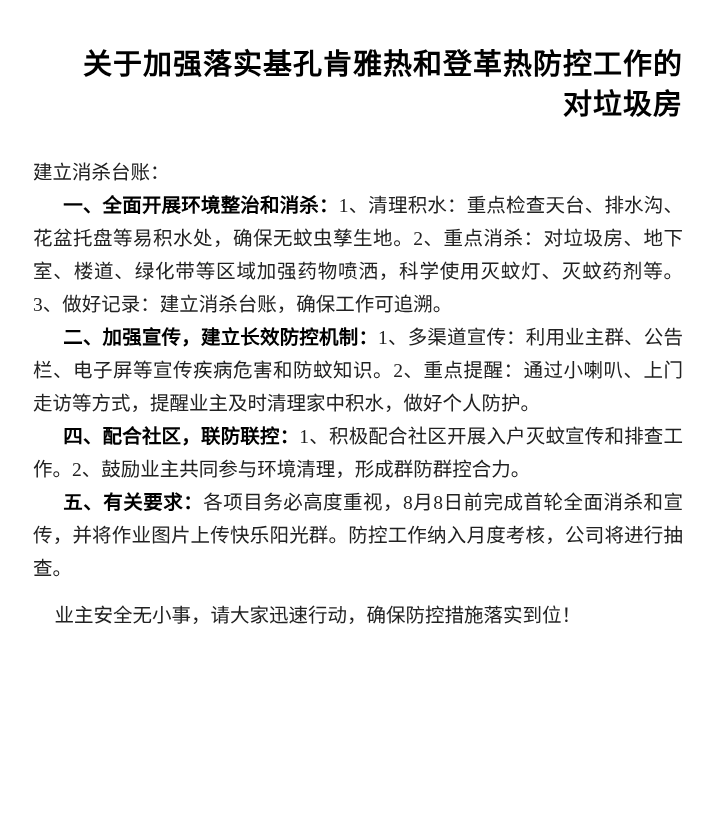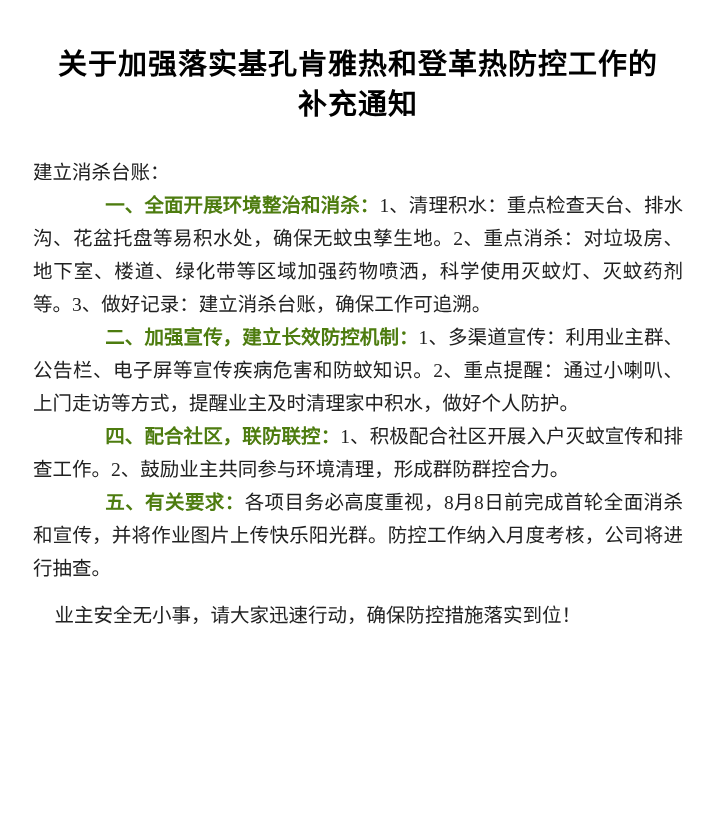--- a/index.html
+++ b/index.html
@@ -26,20 +26,21 @@
     text-align: center;
     font-size: 29px;
     line-height: 40px;
     font-weight: 700;
     color: #000000;
     letter-spacing: 1px;
     font-family: "Liberation Serif", "DejaVu Serif", serif;
   }
   .title .title-line {
     display: block;
+    text-align: right;
   }
   .doc-body {
     font-size: 19.5px;
     line-height: 33px;
     text-align: justify;
     color: #212121;
   }
   .doc-body p {
     margin: 0;
   }
@@ -48,35 +49,34 @@
   }
   .indent-sm {
     text-indent: 1.1em;
   }
   .indent-lg {
     text-indent: 1.55em;
   }
   .sec-head {
     font-family: "Liberation Sans", "DejaVu Sans", sans-serif;
     font-weight: 700;
-    color: #4d7c0f;
-    margin-left: 42px;
+    color: #000000;
   }
   .closing {
     margin-top: 14px !important;
   }
 </style>
 </head>
 <body>
 
 <div class="page">
 
   <h1 class="title">
     <span class="title-line">关于加强落实基孔肯雅热和登革热防控工作的</span>
-    <span class="title-line">补充通知</span>
+    <span class="title-line">对垃圾房</span>
   </h1>
 
   <div class="doc-body">
 
     <p class="salutation">建立消杀台账：</p>
 
 
     <p class="indent-lg"><b class="sec-head">一、全面开展环境整治和消杀：</b><span>1、清理积水：重点检查天台、排水沟、花盆托盘等易积水处，确保无蚊虫孳生地。2、重点消杀：对垃圾房、地下室、楼道、绿化带等区域加强药物喷洒，科学使用灭蚊灯、灭蚊药剂等。3、做好记录：建立消杀台账，确保工作可追溯。</span></p>
 
     <p class="indent-lg"><b class="sec-head">二、加强宣传，建立长效防控机制：</b><span>1、多渠道宣传：利用业主群、公告栏、电子屏等宣传疾病危害和防蚊知识。2、重点提醒：通过小喇叭、上门走访等方式，提醒业主及时清理家中积水，做好个人防护。</span></p>

